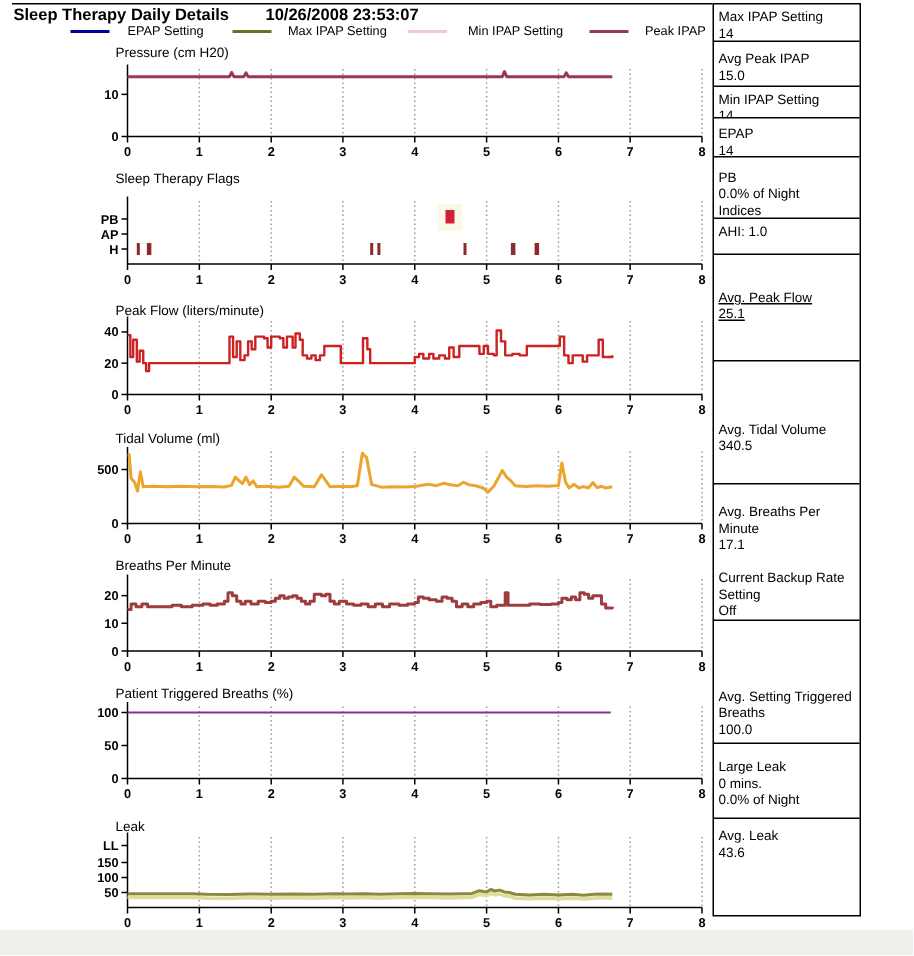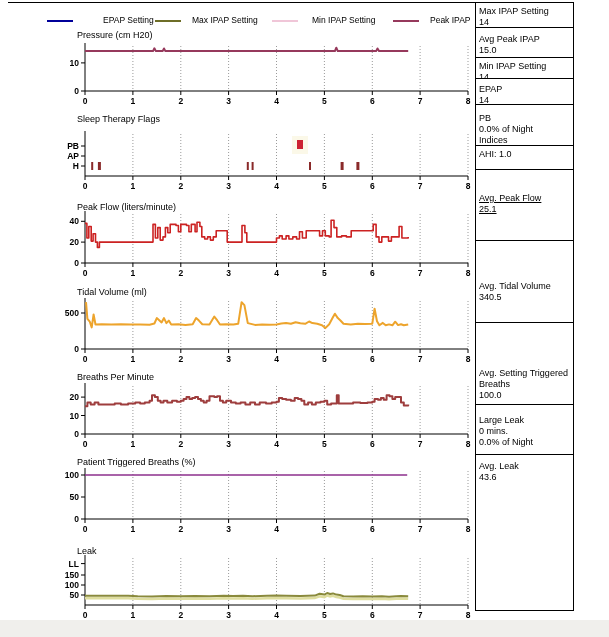--- a/index.html
+++ b/index.html
@@ -25,24 +25,28 @@
   .sb-cell:last-child { border-bottom:none; }
   .sb-line { font-size:9px; line-height:11px; min-height:11px; }
   .bottom-band { position:absolute; left:0; top:620px; width:609px; height:17px; background:#f0efec; }
 </style>
 </head>
 <body>
 
 <div class="page">
   <div class="top-rule"></div>
 
+  <div class="hdr">
+    <span>Sleep Therapy Daily Details</span>
+    <span class="dt">10/26/2008 23:53:07</span>
+  </div>
 
   <div id="legend">
       <div class="legend-swatch" style="left: 47px; background: rgb(0, 0, 153);"></div>
-      <div class="legend-label" style="left: 103px;">EPAP Setting</div>
+      <div class="legend-label" style="left: 85px;">EPAP Setting</div>
       <div class="legend-swatch" style="left: 155px; background: rgb(110, 110, 40);"></div>
       <div class="legend-label" style="left: 192px;">Max IPAP Setting</div>
       <div class="legend-swatch" style="left: 272px; background: rgb(240, 198, 216);"></div>
       <div class="legend-label" style="left: 312px;">Min IPAP Setting</div>
       <div class="legend-swatch" style="left: 393px; background: rgb(150, 57, 92);"></div>
       <div class="legend-label" style="left: 430px;">Peak IPAP</div>
     </div>
 
   <svg id="charts" width="609" height="637" viewBox="0 0 609 637">
       <g>
@@ -346,20 +350,27 @@
         <div class="sb-line">AHI: 1.0</div>
       </div>
       <div class="sb-cell" style="height: 71px; padding-top: 23px; text-decoration: underline;">
         <div class="sb-line">Avg. Peak Flow</div>
         <div class="sb-line">25.1</div>
       </div>
       <div class="sb-cell" style="height: 82px; padding-top: 40px;">
         <div class="sb-line">Avg. Tidal Volume</div>
         <div class="sb-line">340.5</div>
       </div>
+      <div class="sb-cell" style="height: 91px; padding-top: 13px;">
+        <div class="sb-line">Avg. Breaths Per Minute</div>
+        <div class="sb-line">17.1</div>
+        <div class="sb-line"></div>
+        <div class="sb-line">Current Backup Rate Setting</div>
+        <div class="sb-line">Off</div>
+      </div>
       <div class="sb-cell" style="height: 82px; padding-top: 45px;">
         <div class="sb-line">Avg. Setting Triggered Breaths</div>
         <div class="sb-line">100.0</div>
       </div>
       <div class="sb-cell" style="height: 50px; padding-top: 10px;">
         <div class="sb-line">Large Leak</div>
         <div class="sb-line">0 mins.</div>
         <div class="sb-line">0.0% of Night</div>
       </div>
       <div class="sb-cell" style="height: 36px; padding-top: 6px;">

